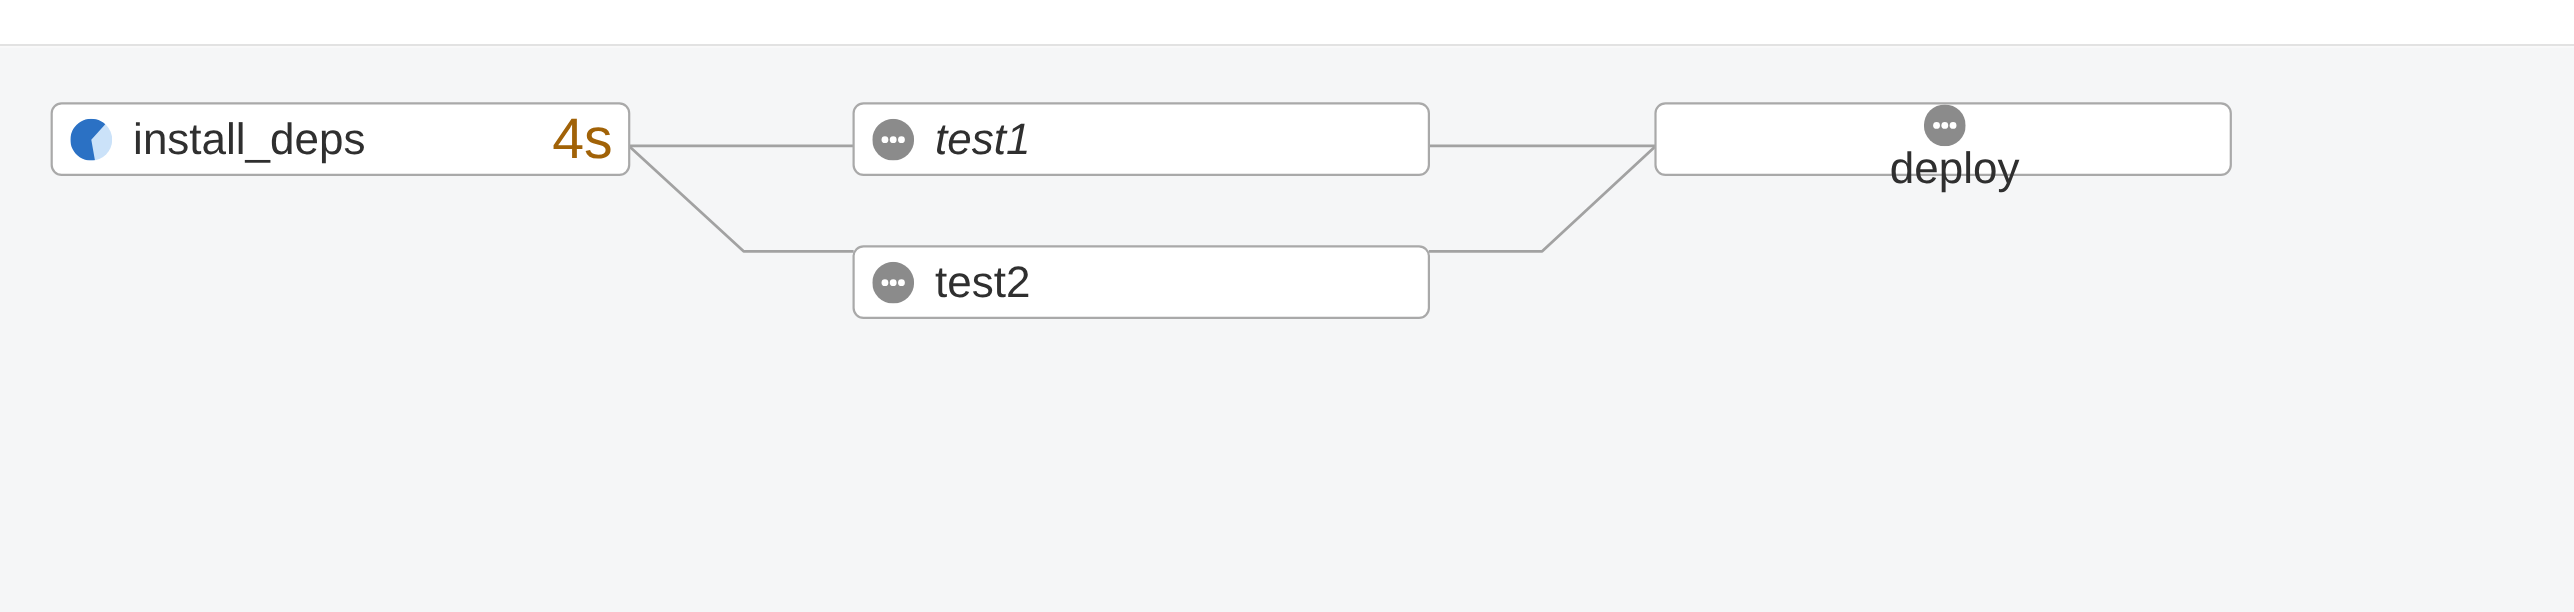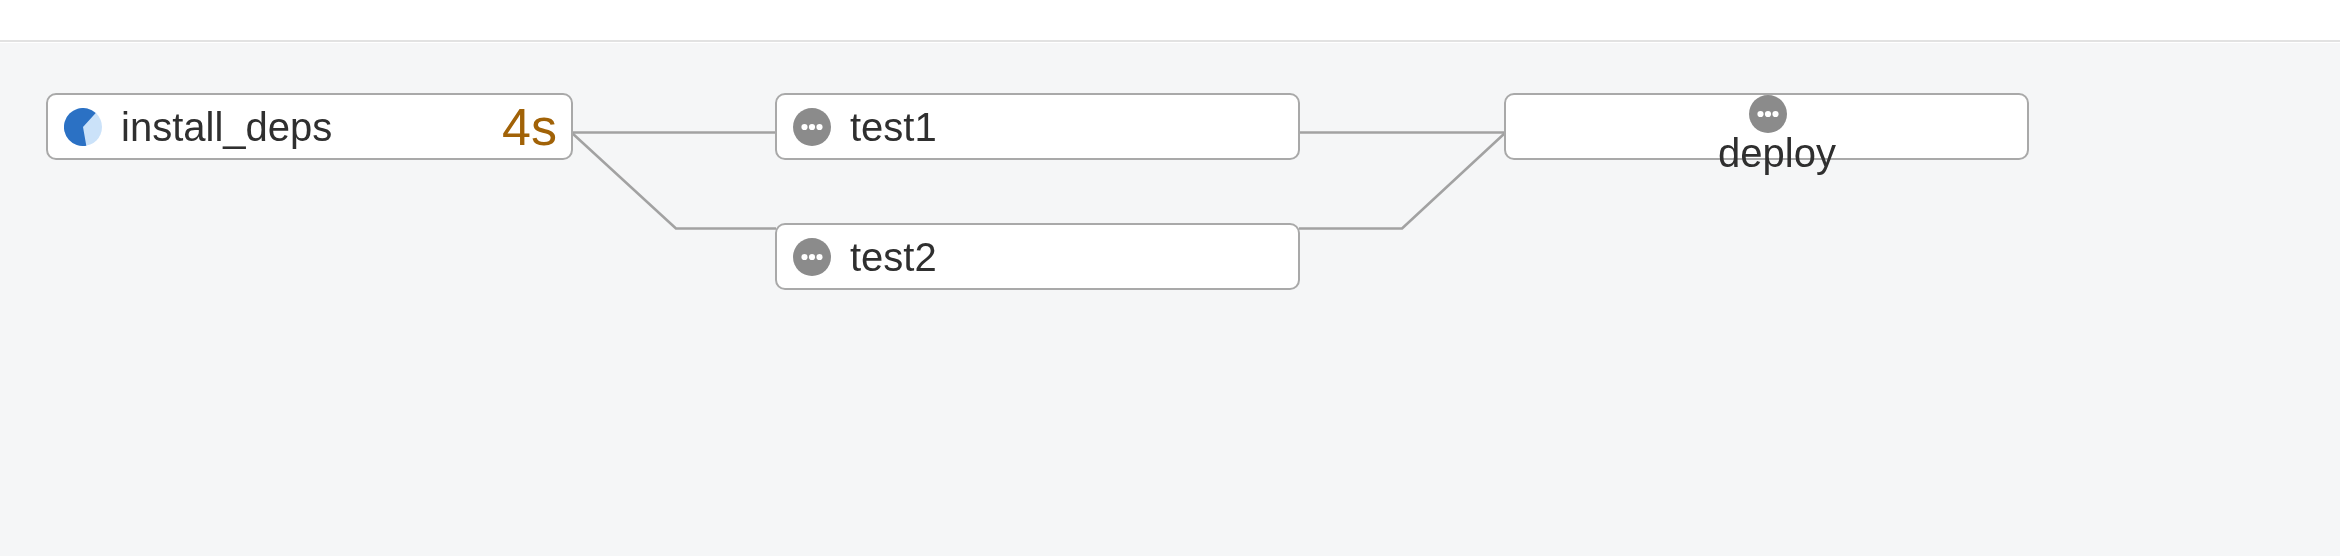--- a/index.html
+++ b/index.html
@@ -67,21 +67,21 @@
     line-height: 1;
   }
   .job-node .job-duration {
     margin-left: auto;
     font-size: 52px;
     color: #a16207;
     line-height: 1;
   }
   
   #node-install-deps { left: 46px;   top: 50px;  width: 527px; }
-  #node-test1        { left: 775px;  top: 50px;  }
+  #node-test1        { left: 775px;  top: 50px; font-style: italic;  }
   #node-test2        { left: 775px;  top: 146px; margin-top: 34px; }
   #node-deploy       { left: 1504px; top: 50px; flex-direction: column;  }
 </style>
 </head>
 <body>
 
 <div class="top-strip"></div>
 
 <div class="graph-canvas">
 

